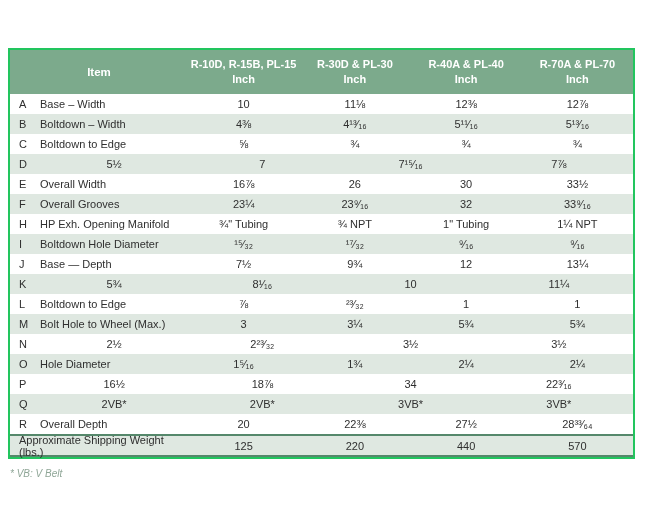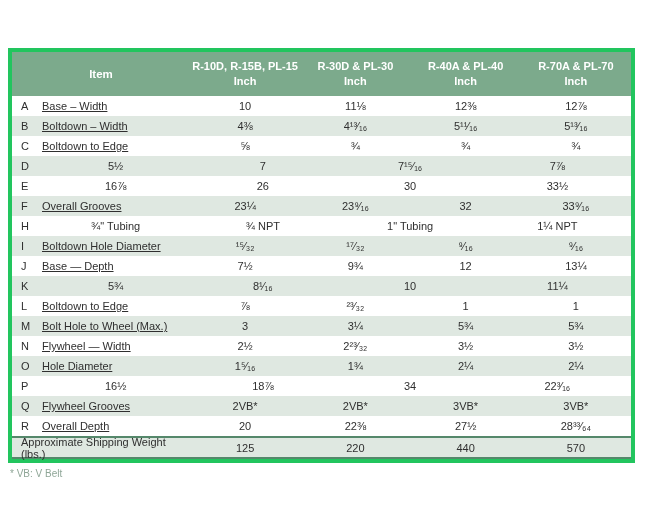--- a/index.html
+++ b/index.html
@@ -7,21 +7,21 @@
     width: 650px; height: 530px;
     background: #ffffff;
     font-family: "Liberation Sans", sans-serif;
     position: relative;
     overflow: hidden;
   }
   .table-wrap {
     position: absolute;
     left: 8px; top: 48px;
     width: 627px;
-    border: 4px solid #22c55e;
+    border: 2px solid #22c55e;
     background: #ffffff;
   }
   .header-row {
     display: flex;
     background: #7caa8c;
     color: #ffffff;
     height: 44px;
   }
   .header-item-cell {
     width: 178px;
@@ -47,21 +47,21 @@
     height: 20px;
     align-items: center;
     font-size: 11px;
     color: #2f2f2f;
   }
   .tbody .row:nth-child(even) { background: #dfe8e1; }
   .letter-cell {
     width: 30px;
     padding-left: 9px;
   }
-  .item-cell { width: 148px; text-decoration: underline; }
+  .item-cell { width: 148px; }
   .value-cell {
     flex: 1;
     text-align: center;
   }
   .footer-row {
     display: flex;
     height: 23px;
     align-items: center;
     background: #dfe8e1;
     border-top: 2px solid #55886b;
@@ -71,20 +71,21 @@
   }
   .footer-label-cell {
     width: 178px;
     padding-left: 9px;
   }
   .footnote {
     position: absolute;
     left: 10px;
     top: 468px;
     font-size: 10px;
+    font-style: italic;
     color: #8fa697;
   }
 </style>
 </head>
 <body>
 
 <div class="table-wrap">
 
   <div class="header-row">
     <div class="header-item-cell">Item</div>
@@ -133,35 +134,37 @@
     </div>
       <div class="row">
       <div class="letter-cell">D</div>
       <div class="value-cell">5½</div>
       <div class="value-cell">7</div>
       <div class="value-cell">7¹⁵⁄₁₆</div>
       <div class="value-cell">7⅞</div>
     </div>
       <div class="row">
       <div class="letter-cell">E</div>
+      <div class="item-cell">Overall Width</div>
       <div class="value-cell">16⅞</div>
       <div class="value-cell">26</div>
       <div class="value-cell">30</div>
       <div class="value-cell">33½</div>
     </div>
       <div class="row">
       <div class="letter-cell">F</div>
       <div class="item-cell">Overall Grooves</div>
       <div class="value-cell">23¼</div>
       <div class="value-cell">23⁹⁄₁₆</div>
       <div class="value-cell">32</div>
       <div class="value-cell">33⁹⁄₁₆</div>
     </div>
       <div class="row">
       <div class="letter-cell">H</div>
+      <div class="item-cell">HP Exh. Opening Manifold</div>
       <div class="value-cell">¾" Tubing</div>
       <div class="value-cell">¾ NPT</div>
       <div class="value-cell">1" Tubing</div>
       <div class="value-cell">1¼ NPT</div>
     </div>
       <div class="row">
       <div class="letter-cell">I</div>
       <div class="item-cell">Boltdown Hole Diameter</div>
       <div class="value-cell">¹⁵⁄₃₂</div>
       <div class="value-cell">¹⁷⁄₃₂</div>
@@ -194,21 +197,20 @@
       <div class="row">
       <div class="letter-cell">M</div>
       <div class="item-cell">Bolt Hole to Wheel (Max.)</div>
       <div class="value-cell">3</div>
       <div class="value-cell">3¼</div>
       <div class="value-cell">5¾</div>
       <div class="value-cell">5¾</div>
     </div>
       <div class="row">
       <div class="letter-cell">N</div>
-      <div class="item-cell">Flywheel — Width</div>
       <div class="value-cell">2½</div>
       <div class="value-cell">2²³⁄₃₂</div>
       <div class="value-cell">3½</div>
       <div class="value-cell">3½</div>
     </div>
       <div class="row">
       <div class="letter-cell">O</div>
       <div class="item-cell">Hole Diameter</div>
       <div class="value-cell">1⁵⁄₁₆</div>
       <div class="value-cell">1¾</div>
@@ -217,21 +219,20 @@
     </div>
       <div class="row">
       <div class="letter-cell">P</div>
       <div class="value-cell">16½</div>
       <div class="value-cell">18⅞</div>
       <div class="value-cell">34</div>
       <div class="value-cell">22³⁄₁₆</div>
     </div>
       <div class="row">
       <div class="letter-cell">Q</div>
-      <div class="item-cell">Flywheel Grooves</div>
       <div class="value-cell">2VB*</div>
       <div class="value-cell">2VB*</div>
       <div class="value-cell">3VB*</div>
       <div class="value-cell">3VB*</div>
     </div>
       <div class="row">
       <div class="letter-cell">R</div>
       <div class="item-cell">Overall Depth</div>
       <div class="value-cell">20</div>
       <div class="value-cell">22⅜</div>

